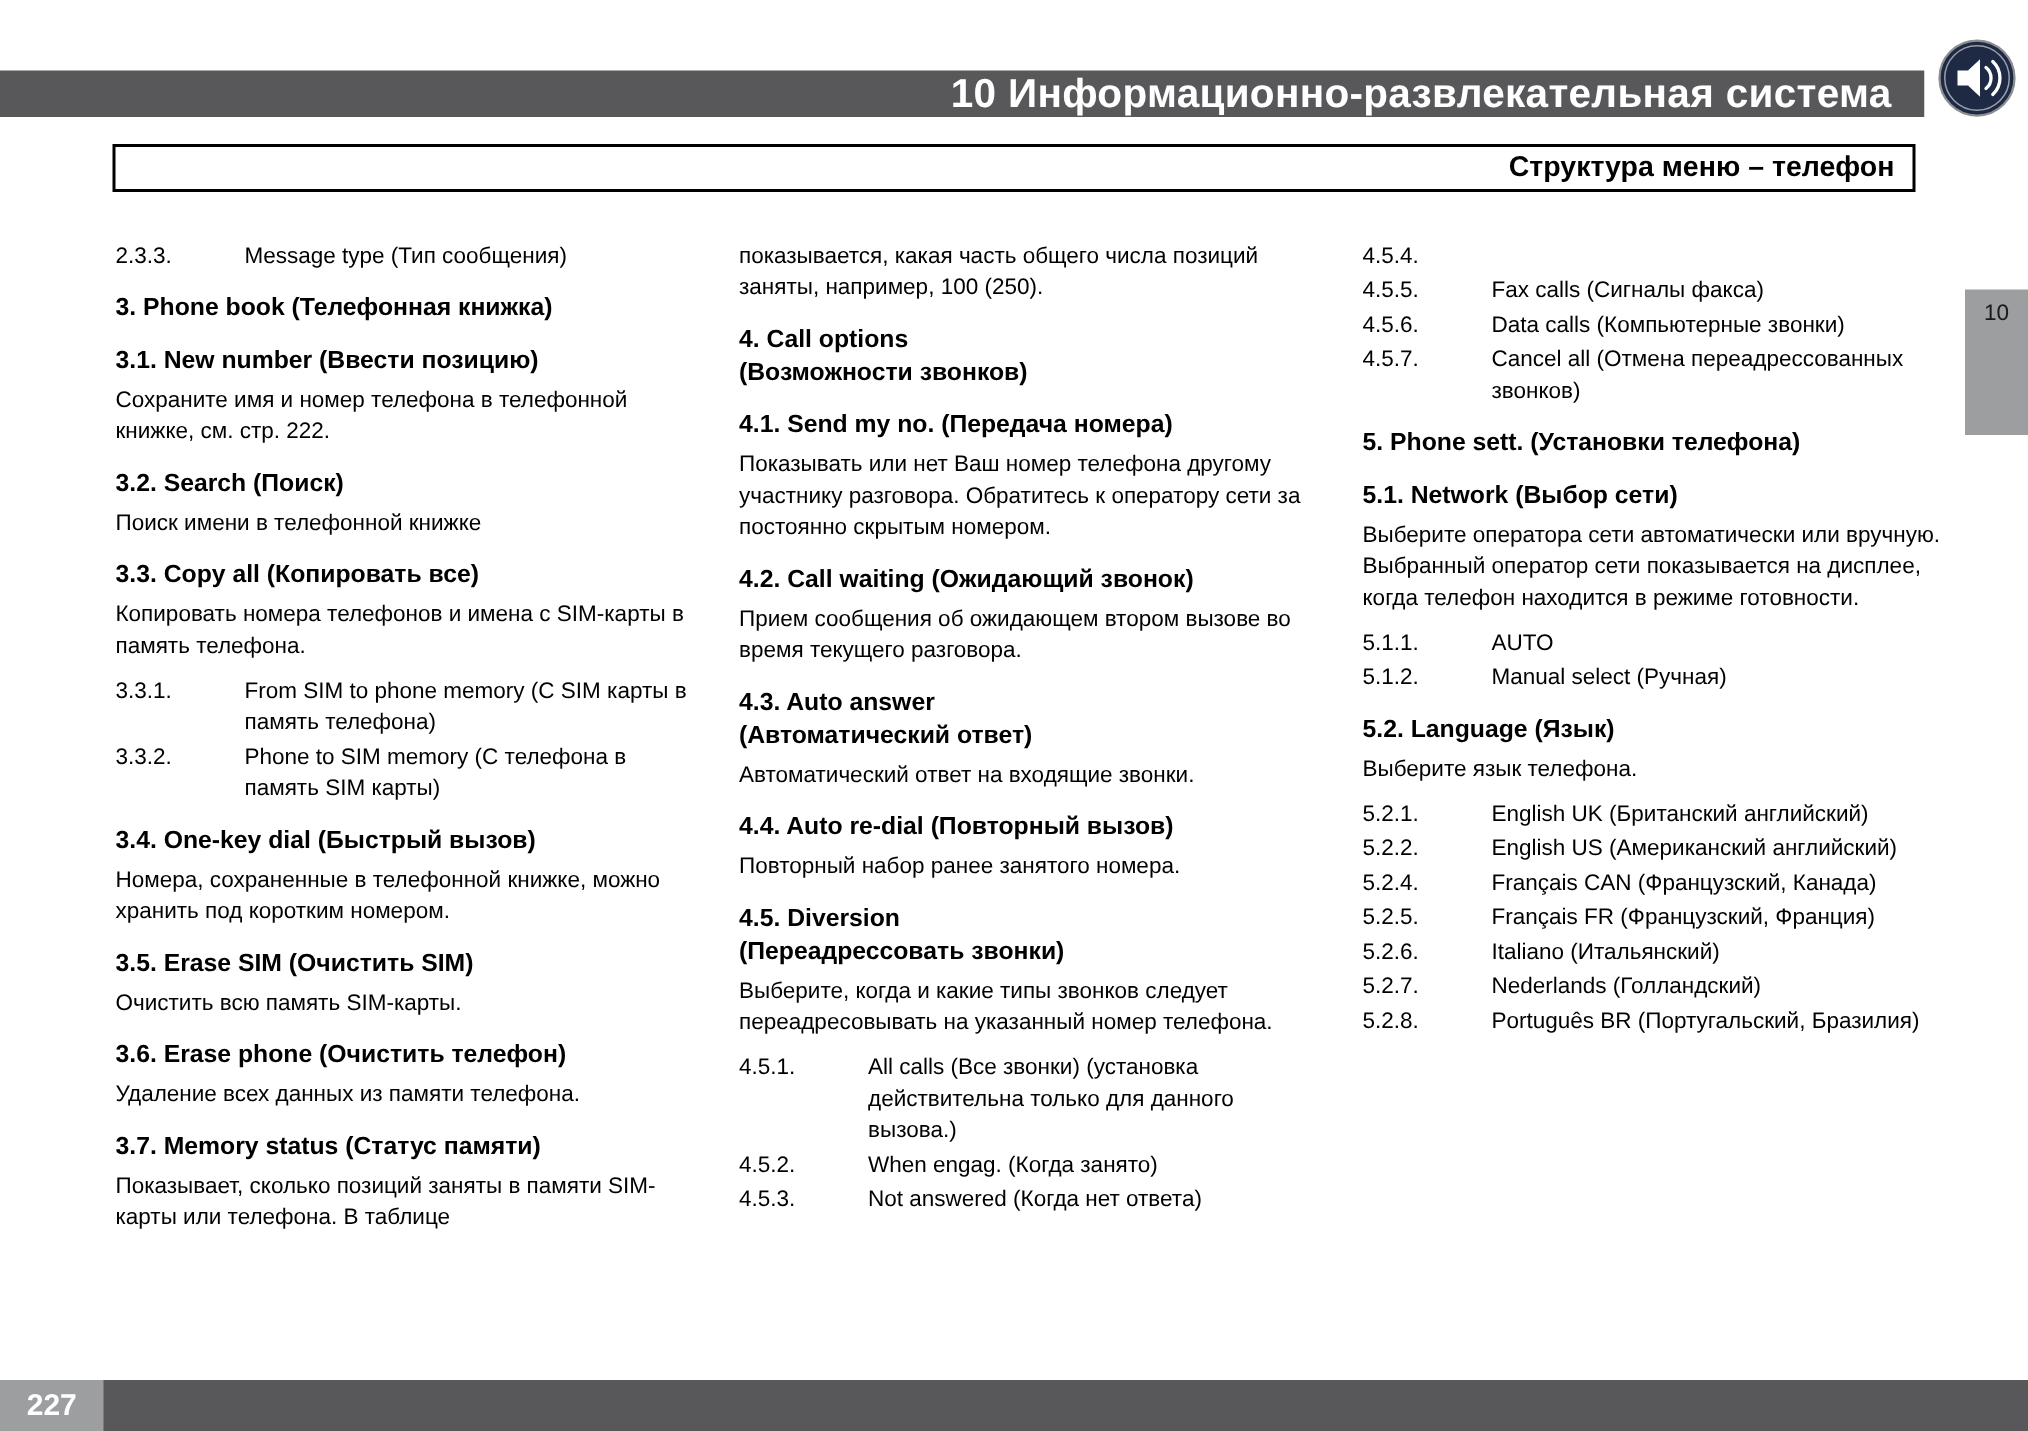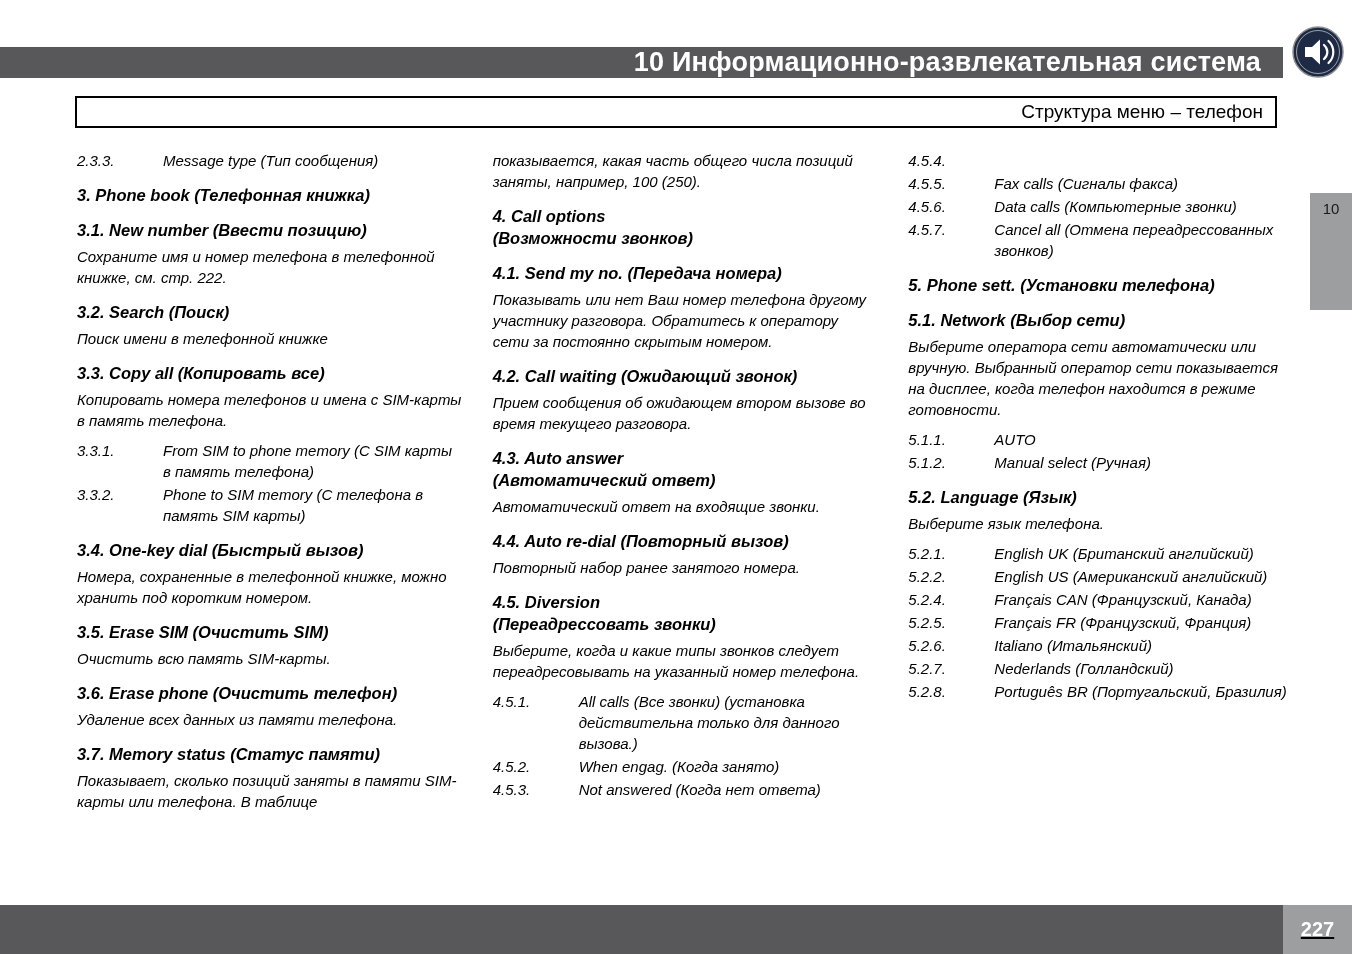--- a/index.html
+++ b/index.html
@@ -40,42 +40,41 @@
   
   .subheader {
     margin: 18px 75px 0 75px;
     height: 32px;
     border: 2px solid #000;
     display: flex;
     align-items: center;
     justify-content: flex-end;
     padding-right: 12px;
   }
-  .subheader span { font-size: 19px; font-weight: normal; }
+  .subheader span { font-size: 19px; font-weight: bold; }
 
   
   .side-tab {
     position: absolute;
     right: 0;
     top: 193px;
     width: 42px;
-    height: 117px;
+    height: 97px;
     background: var(--tab, #9d9ea0);
     color: #1a1a1a;
     font-size: 15px;
     text-align: center;
     padding-top: 7px;
   }
 
   
   .content {
     display: flex;
     gap: 30px;
-    padding: 22px 58px 0 77px;
-    font-style: italic;
+    padding: 32px 58px 0 77px;
   }
   .col { flex: 1 1 0; min-width: 0; }
   .col > :first-child { margin-top: 0; }
 
   .h1, .h2 {
     font-weight: bold;
     font-size: 16.5px;
     line-height: 22px;
     margin: 13px 0 5px 0;
     white-space: pre-line;
@@ -92,25 +91,23 @@
     margin: 0 0 2px 0;
   }
   .p + .entry { margin-top: 9px; }
   .entry .num { flex: 0 0 86px; }
   .entry .txt { flex: 1 1 auto; }
 
   
   .bottombar {
     position: absolute;
     left: 0; right: 0; bottom: 0;
-    height: 49px;
+    height: 34px;
     background: var(--bar, #58585a);
     display: flex;
-    justify-content: flex-end;
-    text-decoration: underline;
   }
   .pageno-box {
     width: 69px;
     height: 100%;
     background: var(--tab, #9d9ea0);
     display: flex;
     align-items: center;
     justify-content: center;
   }
   .pageno-box span { color: #ffffff; font-size: 20px; font-weight: bold; }

